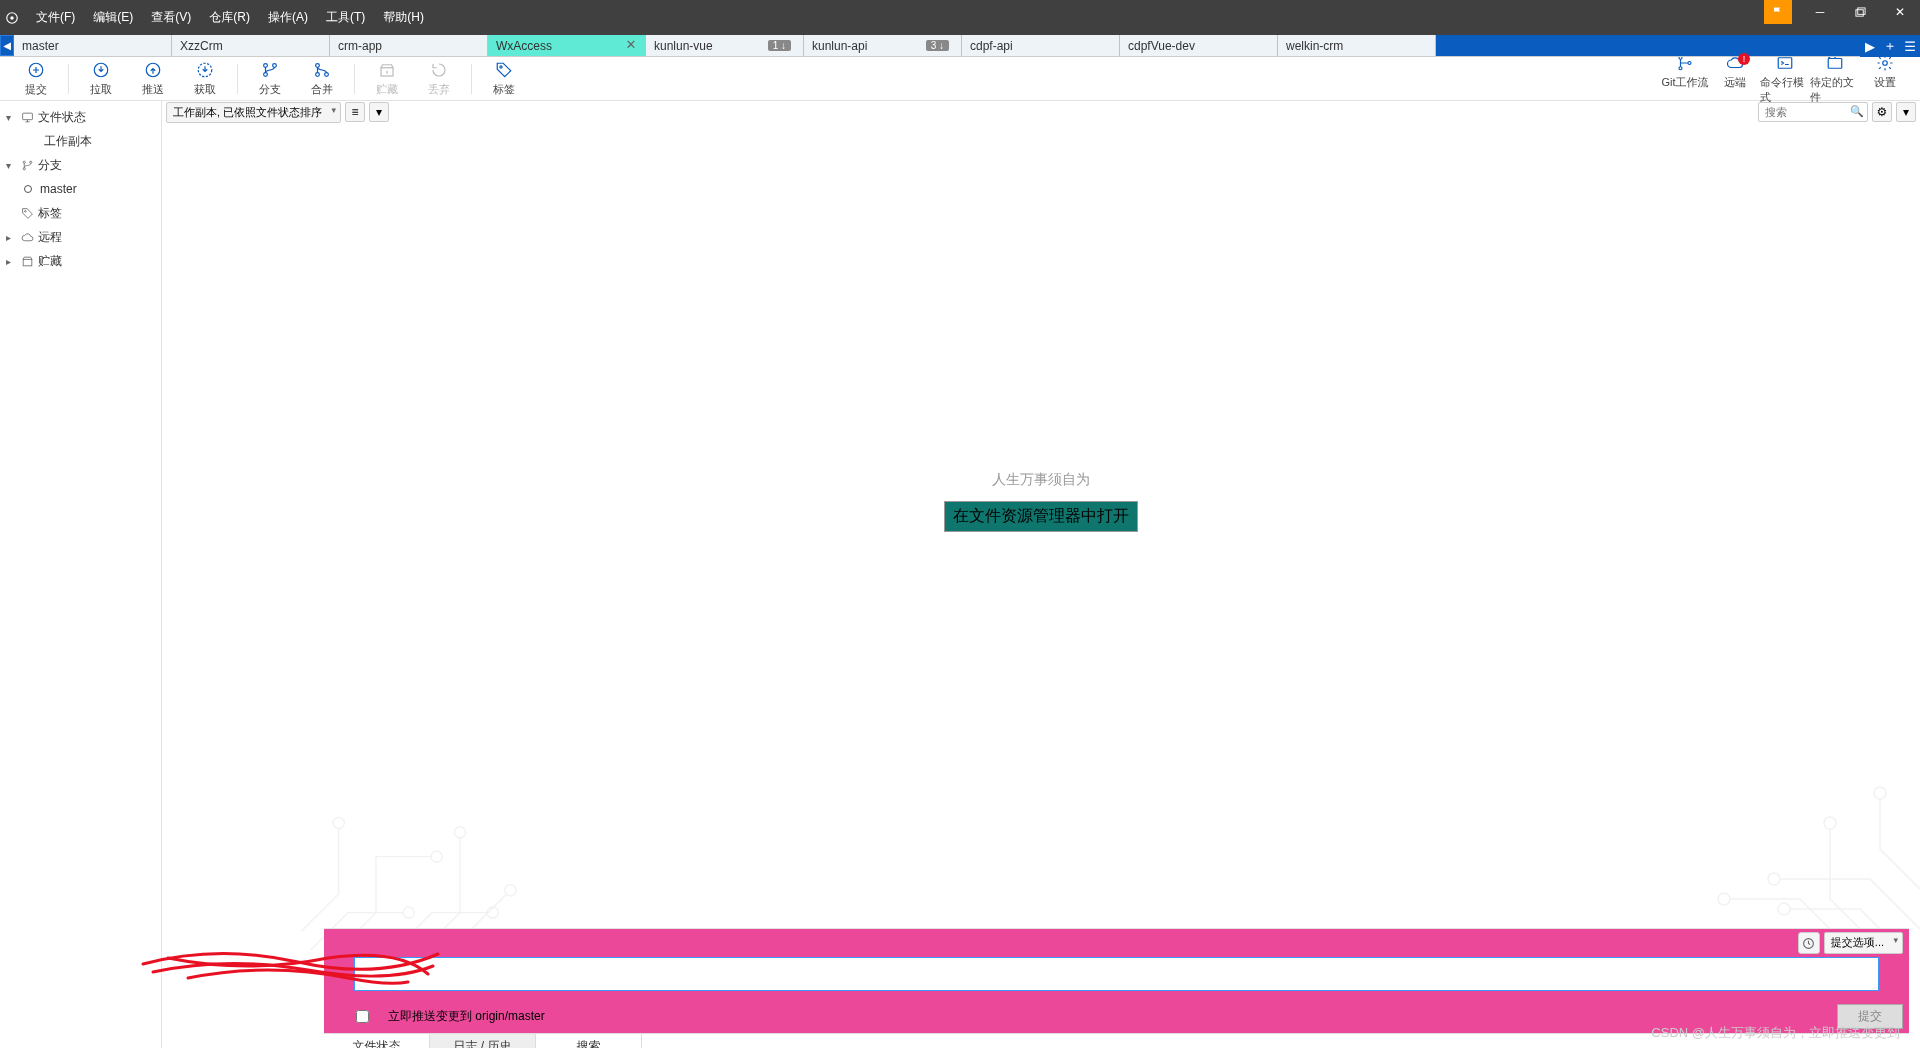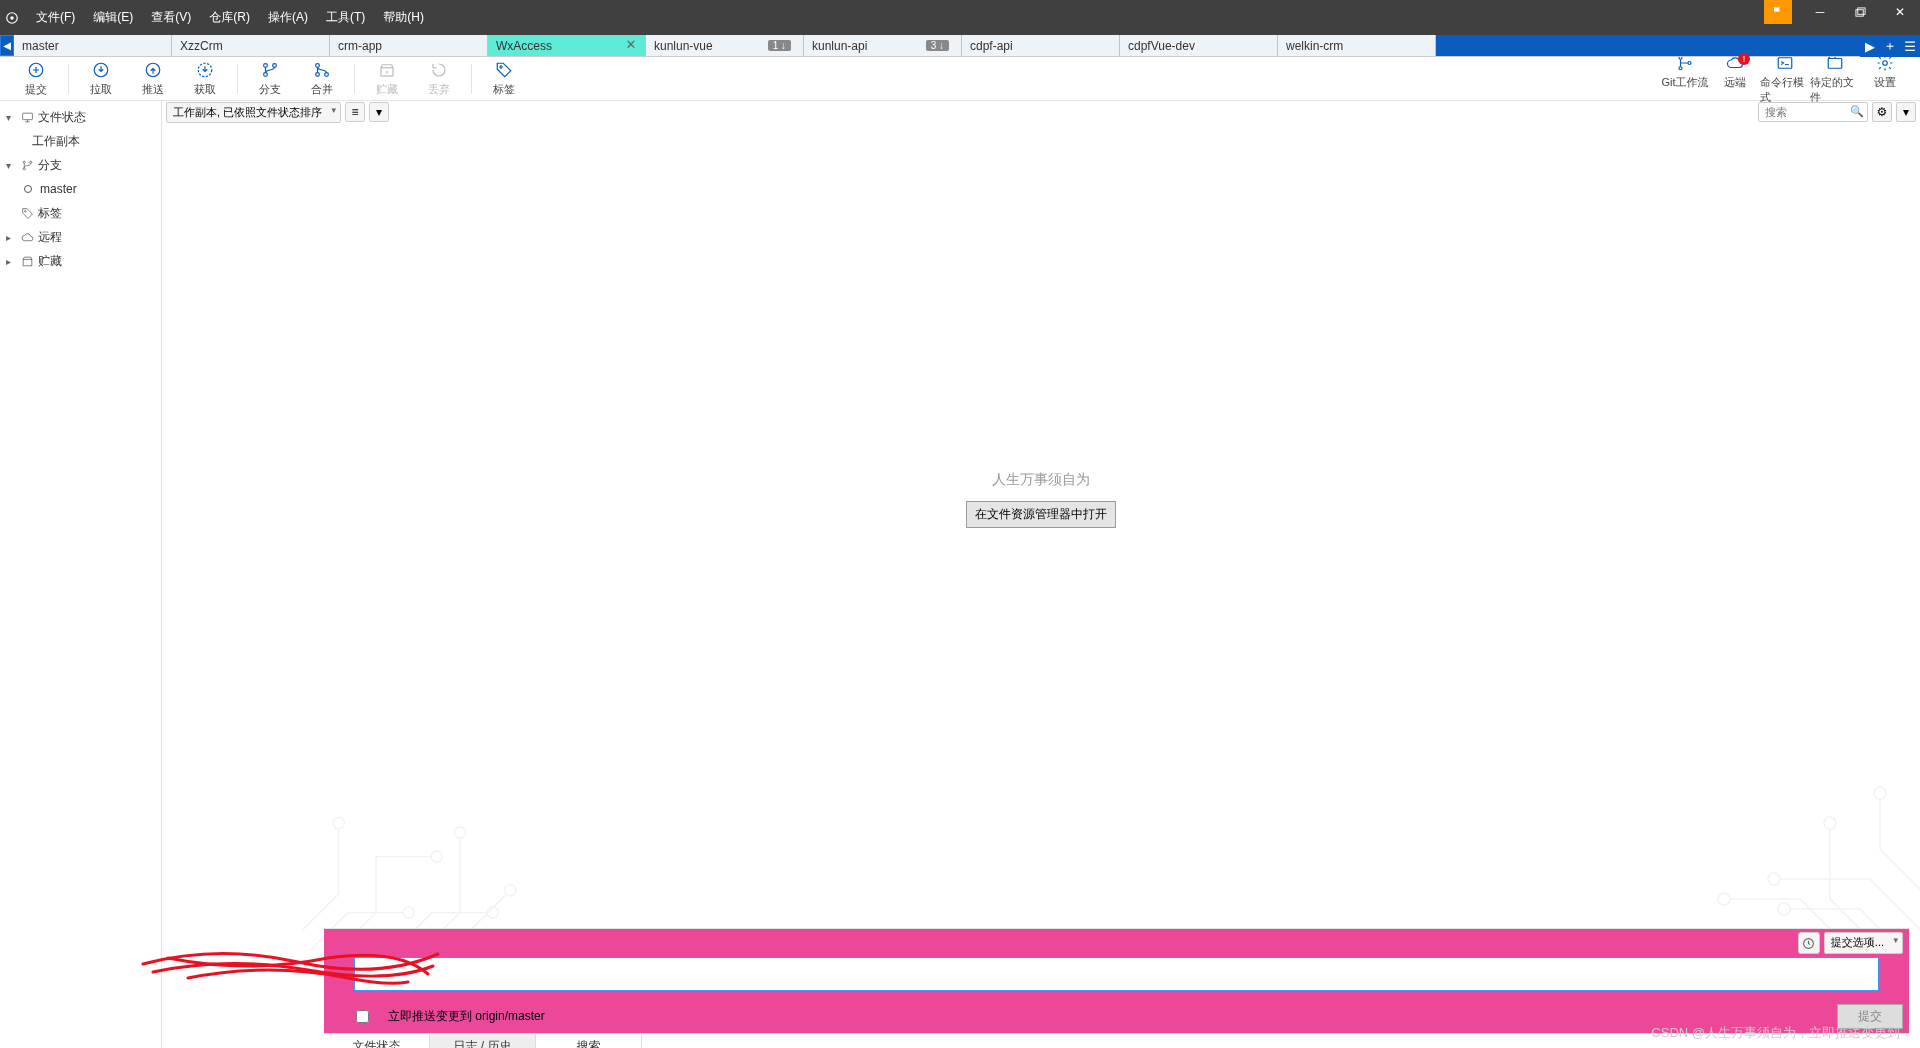--- a/index.html
+++ b/index.html
@@ -37,37 +37,37 @@
 .notif .dot{position:absolute;top:0;right:10px;width:12px;height:12px;background:#e81123;color:#fff;border-radius:50%;font-size:9px;display:flex;align-items:center;justify-content:center}
 
 .main{display:flex;height:calc(100% - 24px - 22px - 44px)}
 .sidebar{width:162px;border-right:1px solid #e3e3e3;background:#fff;padding-top:4px}
 .tree-row{height:24px;display:flex;align-items:center;padding-left:6px;cursor:pointer;color:#333}
 .tr-chev{width:12px;font-size:10px;color:#666}
 .tr-icon{width:18px;display:flex;align-items:center;justify-content:center;color:#666}
 .tr-icon svg{width:13px;height:13px;fill:none;stroke:#666;stroke-width:1.5}
 .tr-label{margin-left:2px}
 .tree-row.sel{font-weight:400}
-.tree-row.child{padding-left:30px}
+.tree-row.child{padding-left:42px}
 .tree-row.leaf{padding-left:24px}
 .leaf-dot{width:8px;height:8px;border:1.5px solid #555;border-radius:50%;margin-right:6px}
 
 .content{flex:1;display:flex;flex-direction:column;position:relative;overflow:hidden}
 .filter-row{height:22px;display:flex;align-items:center;padding:3px 4px;gap:4px}
 .filter-dd{border:1px solid #ccc;background:#f5f5f5;padding:2px 18px 2px 6px;font-size:11px;cursor:pointer;position:relative;border-radius:2px}
 .filter-dd:after{content:"▾";position:absolute;right:4px;top:2px;font-size:9px;color:#666}
 .mini-btn{border:1px solid #ccc;background:#f5f5f5;width:20px;height:20px;display:flex;align-items:center;justify-content:center;cursor:pointer;border-radius:2px}
 .filter-right{margin-left:auto;display:flex;gap:4px;align-items:center}
 .search-box{border:1px solid #ccc;width:110px;height:20px;padding:0 20px 0 6px;font-size:11px;border-radius:2px}
 .search-wrap{position:relative}
 .search-wrap .sicon{position:absolute;right:4px;top:3px;color:#999;font-size:11px}
 
 .nothing{position:absolute;left:50%;top:370px;transform:translateX(-50%);text-align:center}
 .nothing-text{color:#999;font-size:14px;margin-bottom:12px}
-.open-ext{border:1px solid #999;background:#e5e5e5;padding:4px 8px;cursor:pointer;font-size:12px}
+.open-ext{border:1px solid #999;background:#0f766e;padding:4px 8px;cursor:pointer;font-size:16px}
 
 .circuits{position:absolute;pointer-events:none;opacity:.13}
 .circuits.bl{left:130px;bottom:90px;width:280px}
 .circuits.br{right:0;bottom:90px;width:300px}
 
 .commit-area{position:absolute;bottom:0;left:162px;right:11px;background:#ec4899;border-top:1px solid #e3e3e3}
 .ca-top{height:28px;display:flex;align-items:center;padding:0 6px;gap:6px}
 .ca-right{margin-left:auto;display:flex;gap:4px}
 .round-btn{width:22px;height:22px;border:1px solid #ccc;background:#f5f5f5;border-radius:3px;display:flex;align-items:center;justify-content:center;cursor:pointer}
 .redacted{position:relative;height:16px;width:280px}

